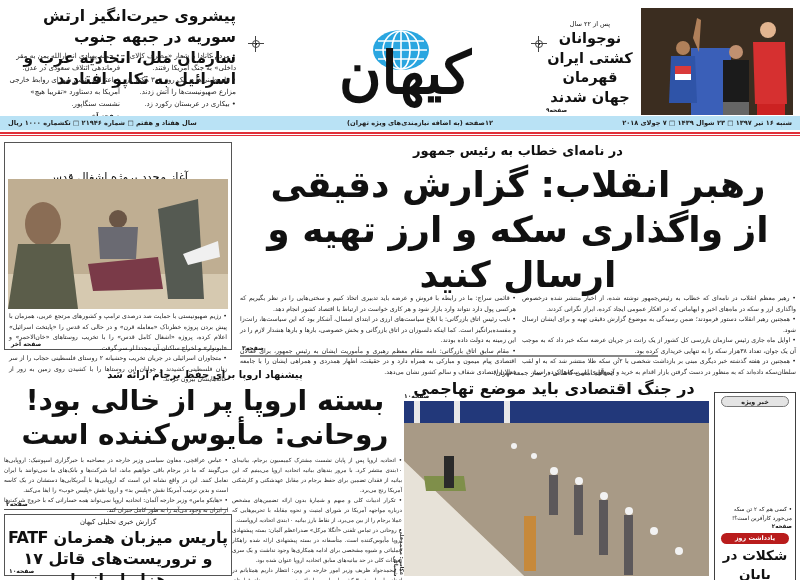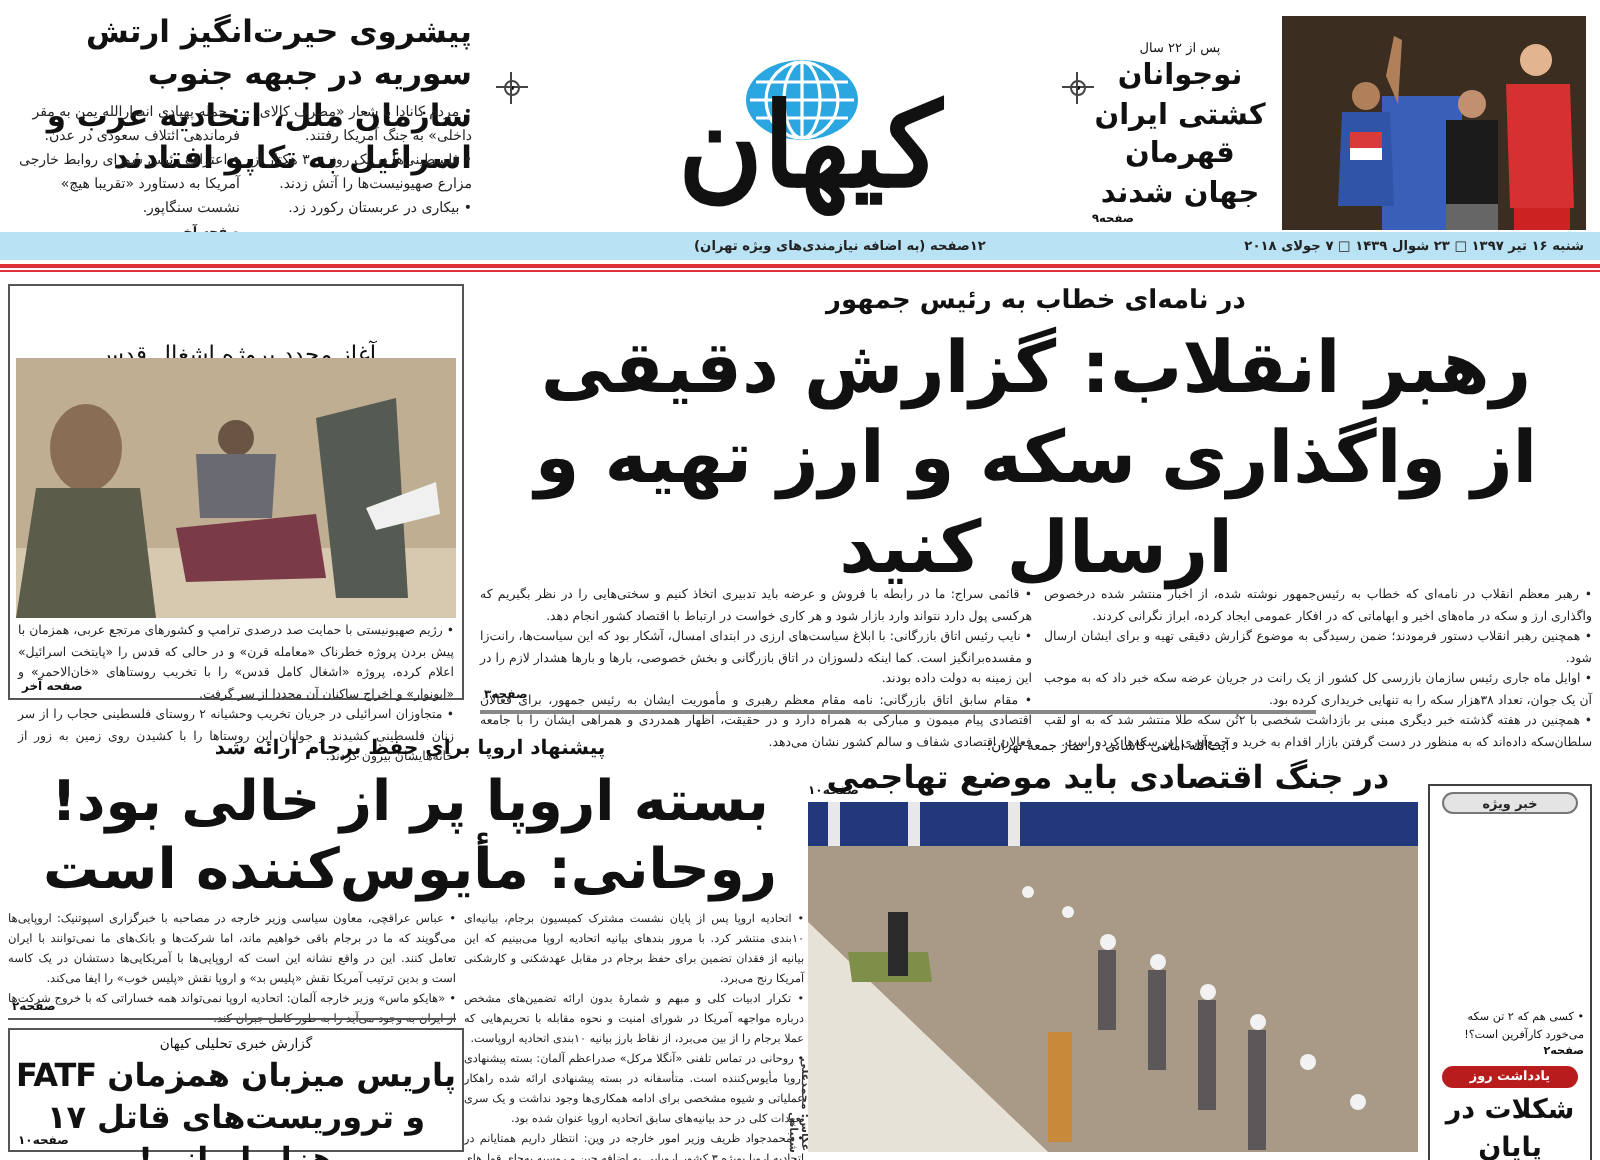--- a/index.html
+++ b/index.html
@@ -140,20 +140,21 @@
     <rect x="82" y="94" width="26" height="13" fill="#666"></rect>
     <circle cx="127" cy="22" r="8" fill="#e2b590"></circle>
     <path d="M112 34 L144 34 L146 96 L114 96 Z" fill="#d63030"></path>
     <rect x="116" y="96" width="28" height="11" fill="#c22"></rect>
   </svg>
 </div>
 
 <div id="strip" class="abs">
   <span style="right:8px;">شنبه ۱۶ تیر ۱۳۹۷ □ ۲۳ شوال ۱۴۳۹ □ ۷ جولای ۲۰۱۸</span>
   <span style="left:300px; width:240px; text-align:center;">۱۲صفحه (به اضافه نیازمندی‌های ویژه تهران)</span>
+  <span style="left:8px;">سال هفتاد و هفتم □ شماره ۲۱۹۴۶ □ تکشماره ۱۰۰۰ ریال</span>
 </div>
 <div id="redline1" class="abs"></div>
 <div id="redline2" class="abs"></div>
 
 <div id="quds-box" class="abs">
   <div id="quds-title" style="white-space:pre-line;margin-top:24px;">آغاز مجدد پروژه اشغال قدس
 با چراغ سبز حکام دست‌نشانده عرب</div>
   <div id="quds-photo">
     <svg viewBox="0 0 220 130" width="220" height="130">
       <rect width="220" height="130" fill="#bfae92"></rect>

